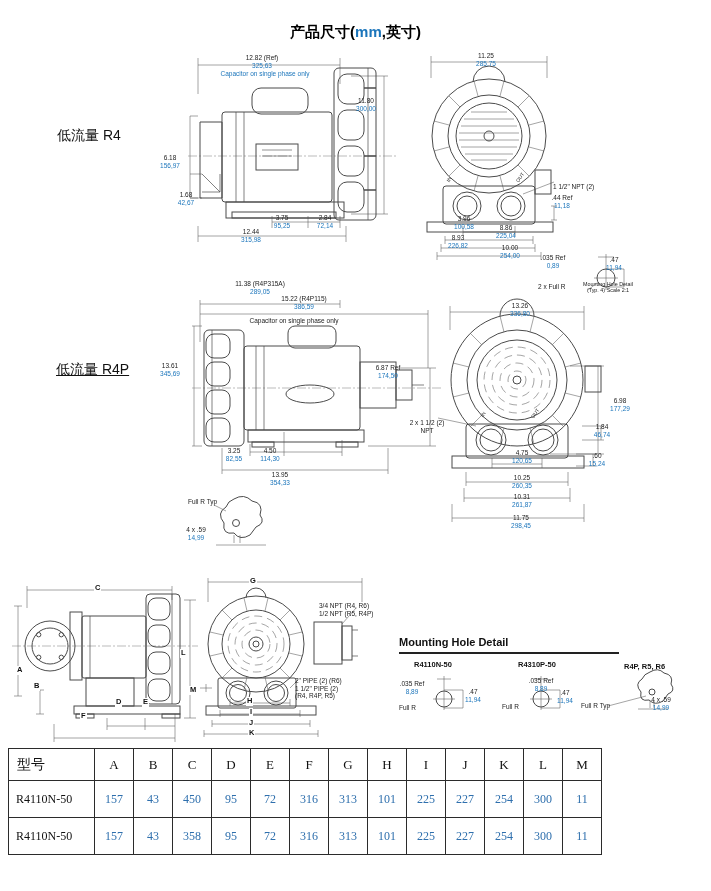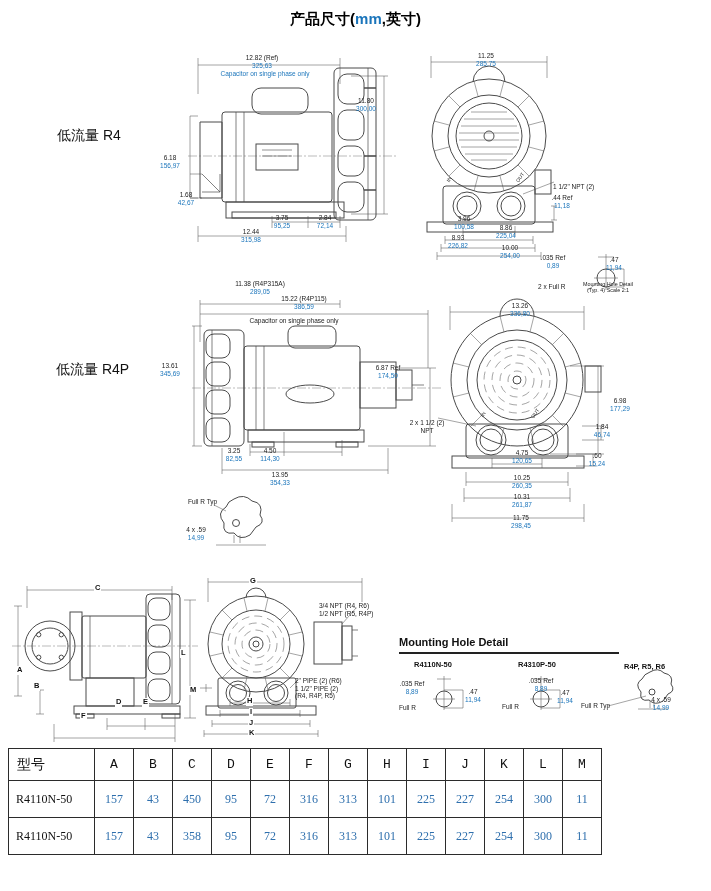--- a/index.html
+++ b/index.html
@@ -1,18 +1,18 @@
 <!DOCTYPE html>
 <html><head>
 <meta charset="utf-8">
 <style>
   html,body{margin:0;padding:0;background:#fff;}
   .page{position:relative;width:711px;height:891px;background:#fff;overflow:hidden;
         font-family:"Liberation Sans",sans-serif;}
-  .page-title{position:absolute;top:10px;left:0;width:100%;text-align:center;
+  .page-title{position:absolute;top:23px;left:0;width:100%;text-align:center;
         font:bold 15px/18px "Liberation Sans",sans-serif;color:#000;}
   .page-title .unit{color:#1b75bb;}
   .section-label{position:absolute;font:14px/16px "Liberation Sans",sans-serif;color:#111;white-space:nowrap;}
   .heading2{position:absolute;font:15px/18px "Liberation Sans",sans-serif;color:#111;white-space:nowrap;}
   .mount-title{position:absolute;font:bold 11px/13px "Liberation Sans",sans-serif;color:#111;
         width:220px;border-bottom:2px solid #222;padding-bottom:3px;}
   .det-title{position:absolute;font:bold 7.5px/9px "Liberation Sans",sans-serif;color:#111;white-space:nowrap;}
   .dim{position:absolute;font:6.5px/7.5px "Liberation Sans",sans-serif;text-align:center;
         white-space:nowrap;color:#222;}
   .dim span{display:block;}
@@ -28,34 +28,34 @@
   svg.draw{position:absolute;overflow:visible;}
   .art{stroke:#4b4b4b;fill:none;stroke-width:1;}
   .thin{stroke:#5a5a5a;fill:none;stroke-width:0.55;}
   .cl{stroke:#777;fill:none;stroke-width:0.5;stroke-dasharray:9 2 2 2;}
   .dash{stroke-dasharray:8 5;}
   .dim-table{position:absolute;left:8px;top:748px;border-collapse:collapse;table-layout:fixed;background:#fff;}
   .dim-table th,.dim-table td{border:1.6px solid #2b2b2b;text-align:center;
         font-family:"Liberation Serif",serif;}
   .dim-table thead tr{height:32px;}
   .dim-table tbody tr{height:37px;}
-  .dim-table th{font-weight:normal;font-size:13px;color:#111;font-family:Liberation Mono, monospace;}
+  .dim-table th{font-weight:normal;font-size:13px;color:#111;}
   .dim-table th.model-col{text-align:left;padding-left:8px;font-size:14px;}
   .dim-table td.model-col{text-align:left;padding-left:7px;font-size:12px;color:#111;}
   .dim-table td.num{color:#2e6fad;font-size:12px;}
 </style>
 </head>
 <body>
 
 <div class="page">
 
   <div class="page-title"><span>产品尺寸(</span><span class="unit">mm</span><span>,英寸)</span></div>
 
   <div class="section-label" style="left:57px;top:127px;">低流量 R4</div>
-  <div class="section-label" style="left:56px;top:361px;">低流量 R4P</div>
+  <div class="section-label" style="left:56px;top:361px;text-decoration:underline;">低流量 R4P</div>
 
   <svg class="draw" style="left:188px;top:56px;" width="212" height="192" viewBox="0 0 212 192">
     <g class="thin">
       <path d="M10 2 V38 M152 2 V28 M10 9 H152"></path>
       <path d="M163 20 H200 M163 158 H200 M196 20 V158"></path>
       <path d="M84 160 V172 M120 160 V172 M152 160 V172 M84 166 H152"></path>
       <path d="M10 170 V186 M158 170 V186 M10 180 H158"></path>
       <path d="M2 60 V142 M2 60 H10 M2 142 H10"></path>
       <path d="M2 118 H14 M2 142 H14"></path>
     </g>

